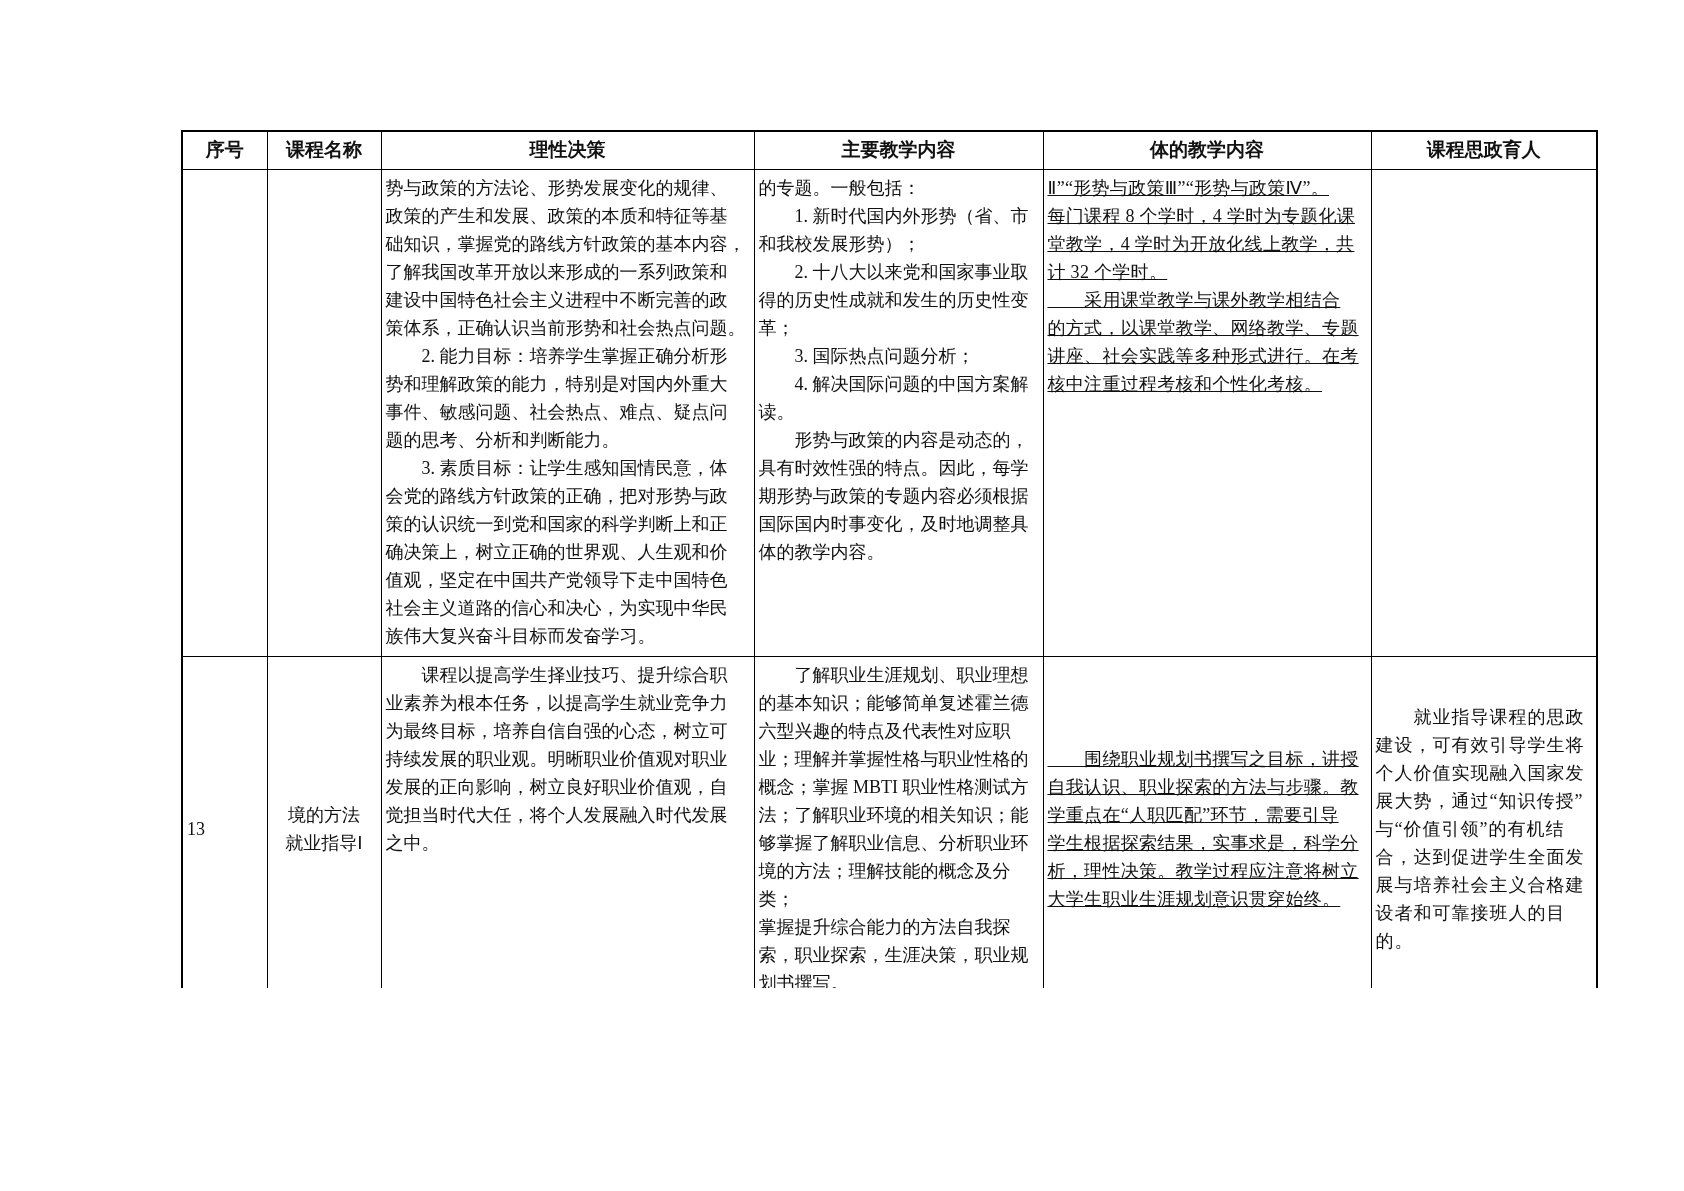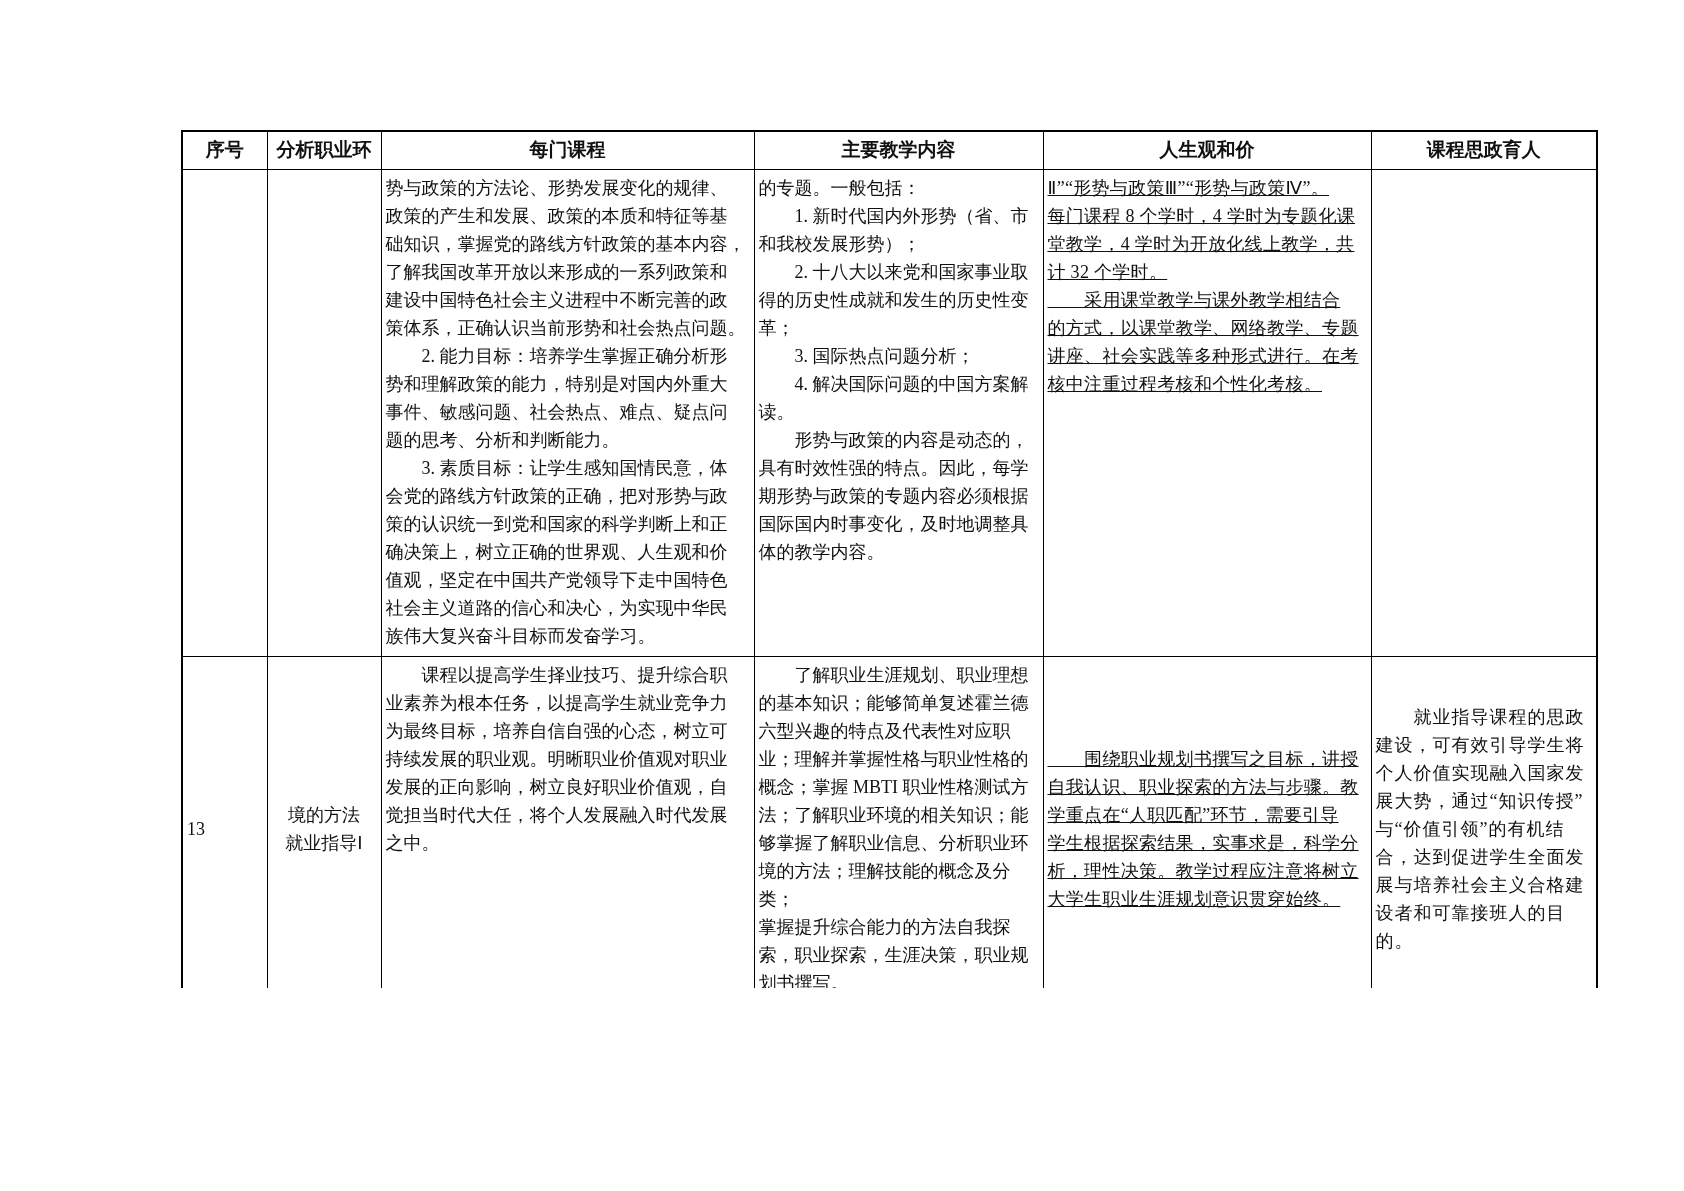--- a/index.html
+++ b/index.html
@@ -105,24 +105,24 @@
       <col style="width:85px">
       <col style="width:114px">
       <col style="width:373px">
       <col style="width:289px">
       <col style="width:328px">
       <col style="width:226px">
     </colgroup>
     <thead>
       <tr>
         <th>序号</th>
-        <th>分析职业环</th>
-        <th>每门课程</th>
+        <th>课程名称</th>
+        <th>理性决策</th>
         <th>主要教学内容</th>
-        <th>人生观和价</th>
+        <th>体的教学内容</th>
         <th>课程思政育人</th>
       </tr>
     </thead>
     <tbody>
       <tr class="row-cont">
         <td class="cell-seq"></td>
         <td class="cell-name"></td>
         <td class="cell-objectives">势与政策的方法论、形势发展变化的规律、
 政策的产生和发展、政策的本质和特征等基
 础知识，掌握党的路线方针政策的基本内容，

